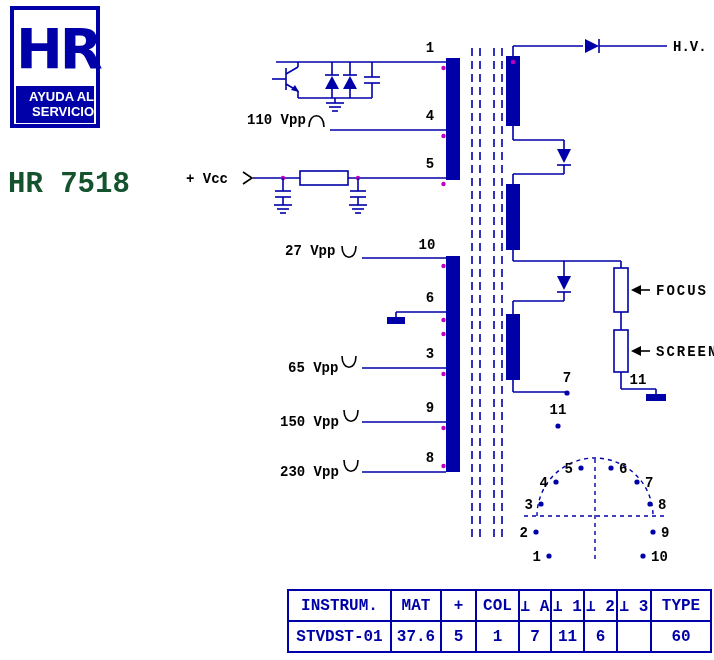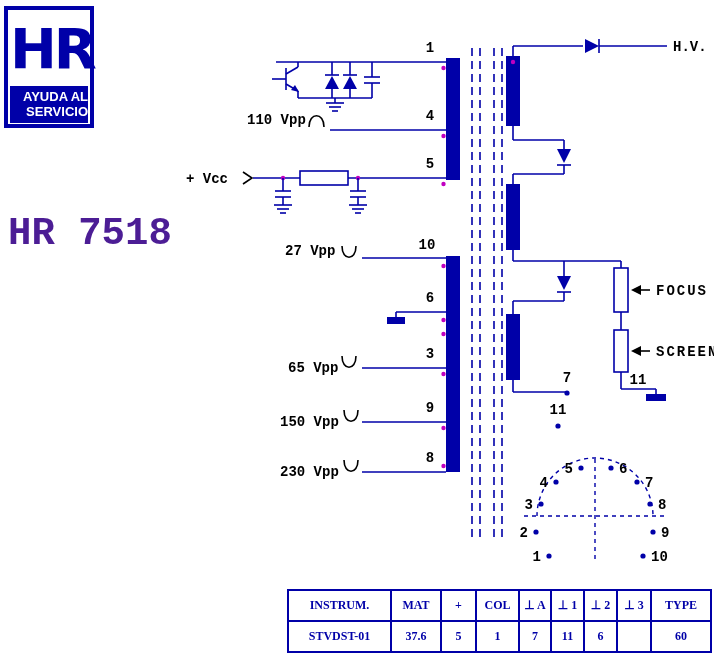--- a/index.html
+++ b/index.html
@@ -2,63 +2,62 @@
 <html><head>
 <meta charset="utf-8">
 <style>
   html,body { margin:0; padding:0; background:#fff; }
   #canvas {
     position:relative; width:714px; height:660px; background:#fff;
     font-family:"Liberation Sans", sans-serif; overflow:hidden;
   }
   
   .logo {
-    position:absolute; left:4px; top:6px; width:90px; height:122px;
+    position:absolute; left:10px; top:6px; width:90px; height:122px;
     border:4px solid #0000A8; background:#fff; box-sizing:border-box;
     display:flex; flex-direction:column; padding:2px;
   }
   .logo-hr {
     flex:1; color:#0000A8; text-align:center;
     font-family:"DejaVu Sans", sans-serif; font-weight:bold;
     font-size:56px; line-height:74px; letter-spacing:-3px;
   }
   .logo-strip {
     background:#0000A8; color:#fff; text-align:right;
     font-family:"Liberation Sans", sans-serif; font-weight:bold;
     font-size:13px; padding:3px 0 4px;
   }
   .logo-strip div { line-height:15px; }
   
   .title {
-    position:absolute; left:8px; top:168px; color:#4c1d95;
-    font-family:"Liberation Mono", monospace; font-weight:bold; font-size:39px;
+    position:absolute; left:8px; top:168px; color:#14532d;
+    font-family:"Liberation Mono", monospace; font-weight:bold; font-size:29px;
     letter-spacing:0px;
-    margin-top:44px;
   }
   
   svg { position:absolute; left:0; top:0; }
   .w   { stroke:#0000A8; stroke-width:1.6; fill:none; }
   .wd  { stroke:#0000A8; stroke-width:1.6; fill:none; stroke-dasharray:8 5; }
   .wd2 { stroke:#0000A8; stroke-width:1.4; fill:none; stroke-dasharray:4 4; }
   .blk { fill:#0000A8; stroke:none; }
   .pot { fill:#ffffff; stroke:#0000A8; stroke-width:1.6; }
   .sym { stroke:#000000; stroke-width:1.6; fill:none; }
   .dotm { fill:#C000C0; stroke:none; }
   .dotn { fill:#0000A8; stroke:none; }
   svg text {
     font-family:"Liberation Mono", monospace; font-weight:bold;
     font-size:14px; fill:#000;
   }
   text.wide { letter-spacing:2px; }
   
   .conn-table {
     position:absolute; left:287px; top:589px;
     border-collapse:collapse; table-layout:fixed; width:423px;
-    font-family:Liberation Serif, serif; font-weight:bold;
-    font-size:12px; color:#0000A8;
+    font-family:Liberation Mono, monospace; font-weight:bold;
+    font-size:16px; color:#0000A8;
   }
   .conn-table th, .conn-table td {
     border:2px solid #0000A8; text-align:center; height:29px; padding:0;
     font-weight:bold; overflow:hidden; white-space:nowrap;
   }
 </style>
 </head>
 <body>
 
 <div id="canvas">

